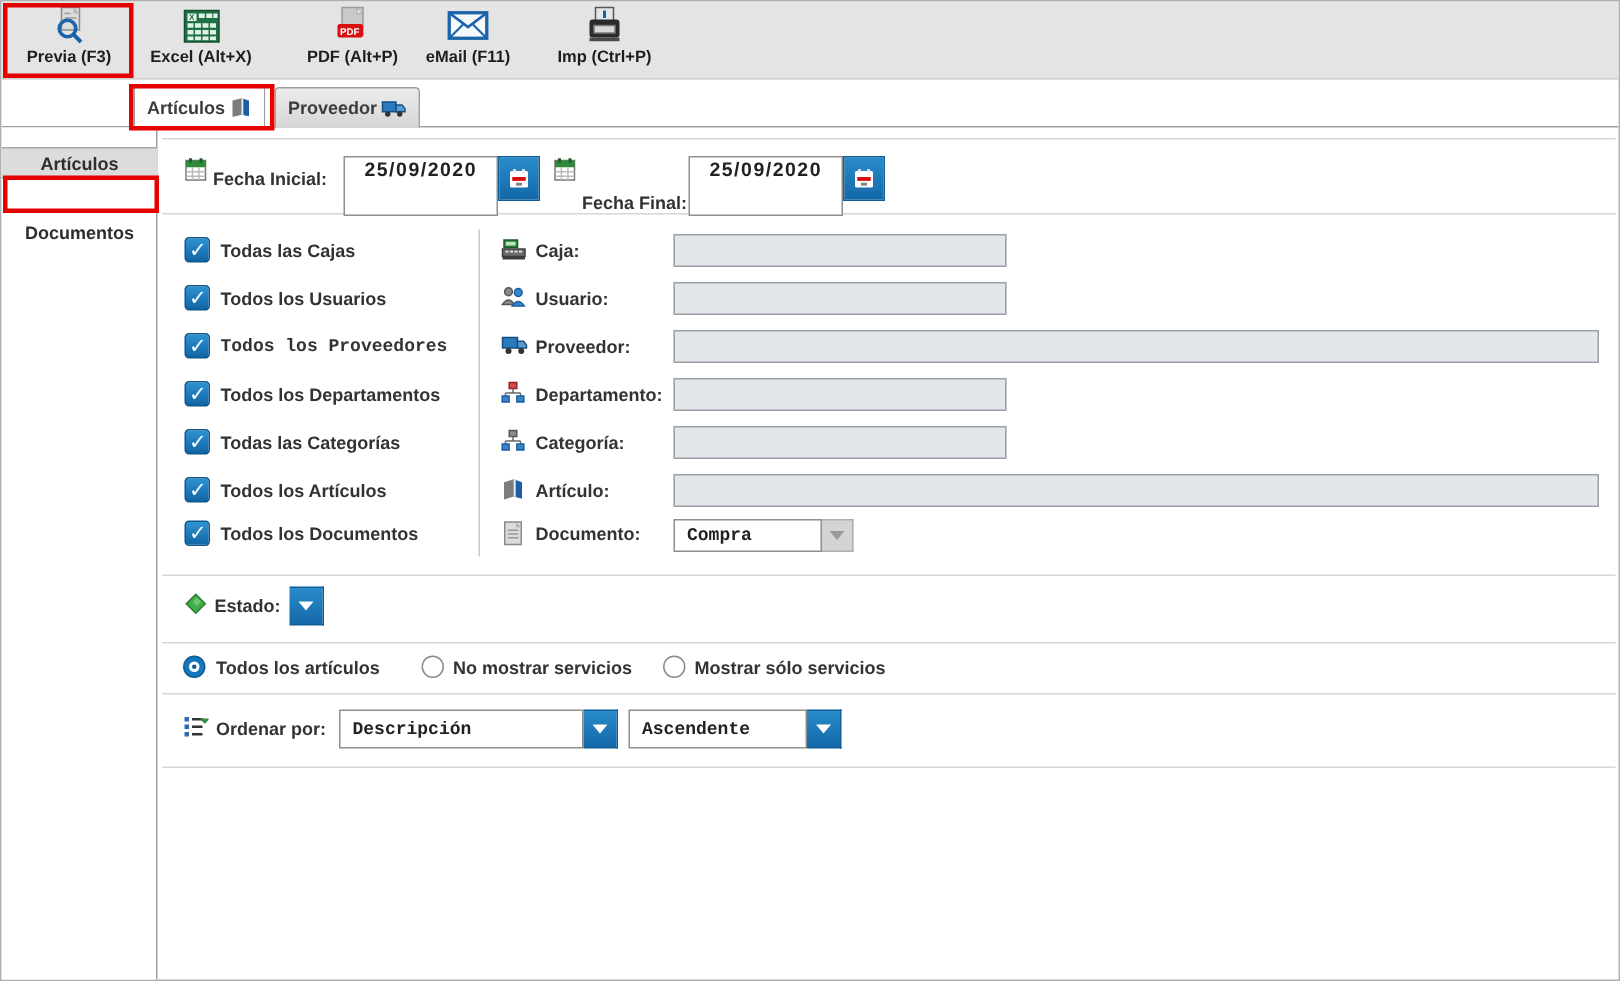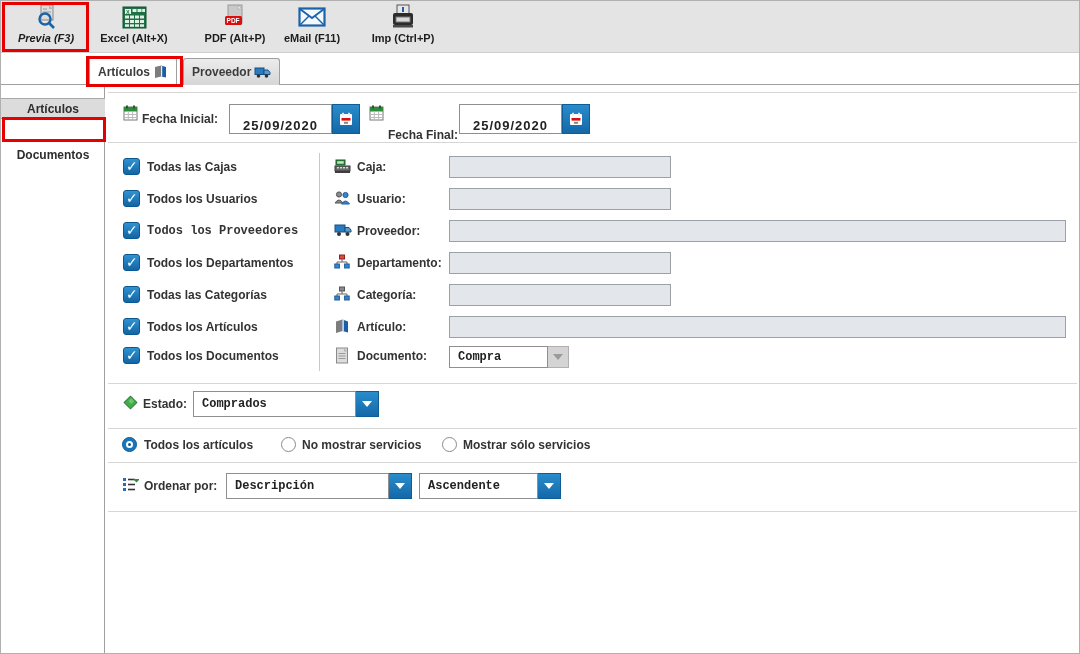--- a/index.html
+++ b/index.html
@@ -32,21 +32,21 @@
   .hl { border:3px solid #e60000; background:transparent; z-index:9; pointer-events:none; }
 
   
   .hsep { left:107px; width:969px; height:1px; background:#d6d6d6; }
   #vdivider { left:318px; top:152px; width:1px; height:218px; background:#c9c9c9; }
 
   
   .lbl { font-size:12px; font-weight:700; color:#333; white-space:nowrap; }
 
   
-  .datebox { position:absolute; height:30px; background:#fff; border:1px solid #8f8f8f; display:flex; align-items:flex-end; justify-content:center;
+  .datebox { position:absolute; height:40px; background:#fff; border:1px solid #8f8f8f; display:flex; align-items:flex-start; justify-content:center;
              font-size:13px; font-weight:700; color:#222; letter-spacing:1px; }
   .calbtn { position:absolute; height:30px; width:28px; background:linear-gradient(#2a8ccb,#1368a8); border:1px solid #0f5d97; display:flex; align-items:center; justify-content:center; cursor:pointer; }
 
   
   .checkbox { position:absolute; width:17px; height:17px; border-radius:3px; background:linear-gradient(#2f93d2,#1165a5); border:1px solid #0e578e; }
   .checkbox::after { content:"✓"; position:absolute; left:2px; top:-1px; color:#fff; font-size:14px; font-weight:700; }
 
   
   .dinput { position:absolute; height:22px; background:#e3e6ea; border:1px solid #9aa0a6; }
   .combo { position:absolute; display:flex; }
@@ -67,21 +67,21 @@
 
   svg { display:block; }
 </style>
 </head>
 <body>
 
 <div id="app">
 
   <div id="toolbar" class="abs">
 
-    <div class="tbtn" style="left:6px; width:78px;font-style:italic;">
+    <div class="tbtn" style="left:6px; width:78px;">
       <span class="ticon">
         <svg width="26" height="26" viewBox="0 0 26 26">
           <rect x="8" y="1" width="12" height="15" fill="#dcdcdc" stroke="#8a8a8a"></rect>
           <polygon points="16,1 20,5 16,5" fill="#b5b5b5"></polygon>
           <line x1="10" y1="5" x2="14" y2="5" stroke="#9a9a9a"></line>
           <line x1="10" y1="8" x2="18" y2="8" stroke="#9a9a9a"></line>
           <circle cx="12" cy="15" r="5.5" fill="none" stroke="#1b63a8" stroke-width="2.4"></circle>
           <line x1="16" y1="19" x2="21" y2="24" stroke="#1b63a8" stroke-width="2.6"></line>
         </svg>
       </span>
@@ -372,21 +372,20 @@
   </div>
 
   <span class="abs" style="left:121px; top:393px;">
     <svg width="17" height="17" viewBox="0 0 17 17">
       <rect x="4" y="4" width="9" height="9" transform="rotate(45 8.5 8.5)" fill="#3fae49" stroke="#2e7d33"></rect>
       <rect x="6" y="5" width="4" height="4" transform="rotate(45 8.5 8.5)" fill="#7fd186" opacity="0.7"></rect>
     </svg>
   </span>
   <span class="abs lbl" style="left:142px; top:396px;">Estado:</span>
   <div class="combo" style="left:192px; top:390px;">
-    <span class="cval" style="width:163px;">Comprados</span>
     <span class="carrow"></span>
   </div>
 
   <span class="radio sel" style="left:121px; top:436px;"></span>
   <span class="abs lbl" style="left:143px; top:437px;">Todos los artículos</span>
   <span class="radio" style="left:280px; top:436px;"></span>
   <span class="abs lbl" style="left:301px; top:437px;">No mostrar servicios</span>
   <span class="radio" style="left:441px; top:436px;"></span>
   <span class="abs lbl" style="left:462px; top:437px;">Mostrar sólo servicios</span>
 

